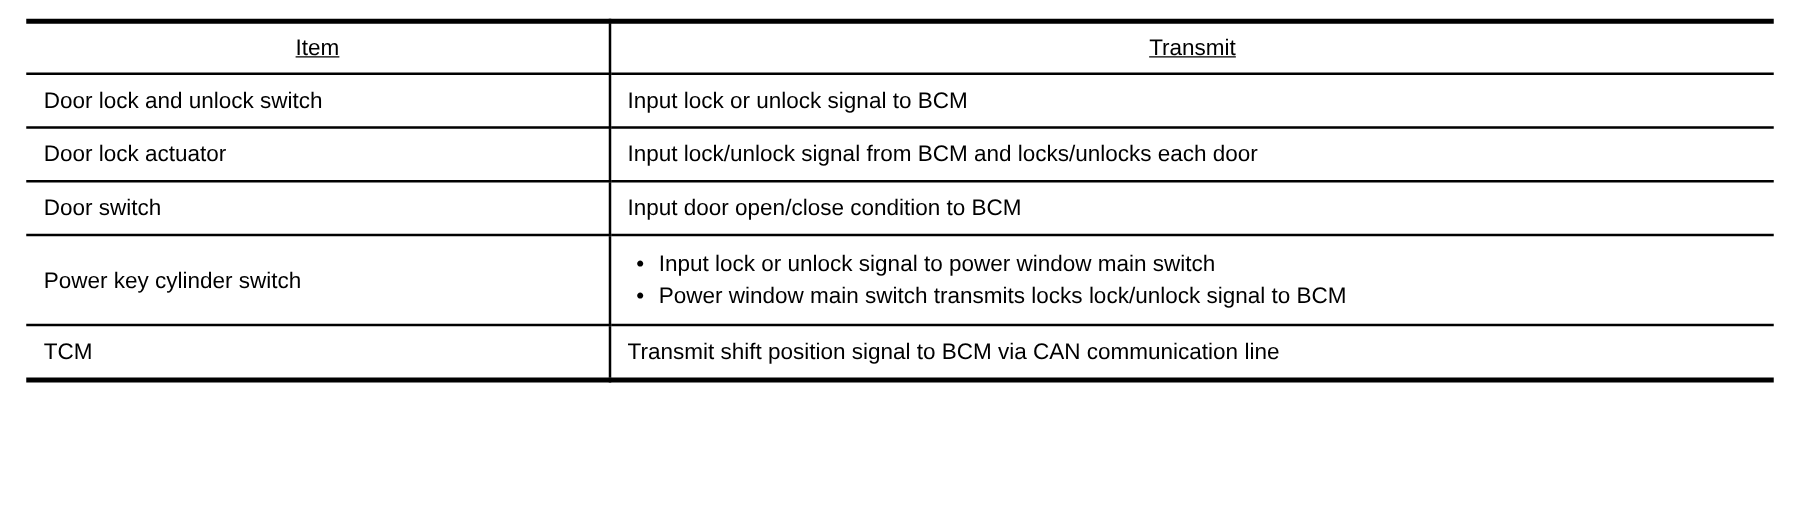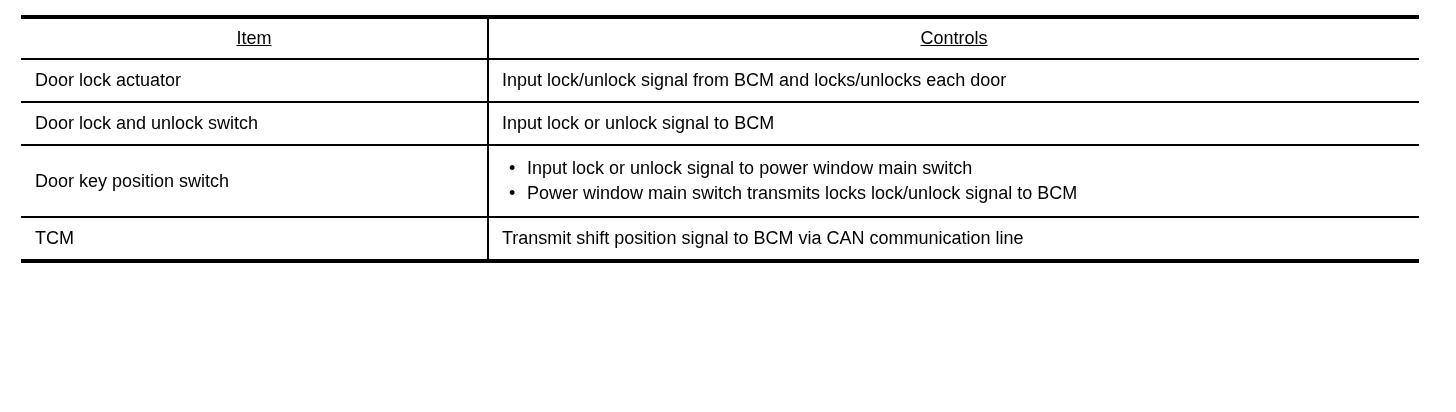--- a/index.html
+++ b/index.html
@@ -79,34 +79,38 @@
 
 <div class="table-wrap">
   <table class="spec-table">
     <colgroup>
       <col class="col-item">
       <col class="col-function">
     </colgroup>
     <thead>
       <tr>
         <th>Item</th>
-        <th>Controls</th>
+        <th>Transmit</th>
       </tr>
     </thead>
     <tbody>
+      <tr>
+        <td class="cell-item">Door lock and unlock switch</td>
+        <td class="cell-function">Input lock or unlock signal to BCM</td>
+      </tr>
       <tr>
         <td class="cell-item">Door lock actuator</td>
         <td class="cell-function">Input lock/unlock signal from BCM and locks/unlocks each door</td>
       </tr>
       <tr>
-        <td class="cell-item">Door lock and unlock switch</td>
-        <td class="cell-function">Input lock or unlock signal to BCM</td>
+        <td class="cell-item">Door switch</td>
+        <td class="cell-function">Input door open/close condition to BCM</td>
       </tr>
       <tr class="row-tall">
-        <td class="cell-item">Door key position switch</td>
+        <td class="cell-item">Power key cylinder switch</td>
         <td class="cell-function">
           <ul class="bullet-list">
             <li>Input lock or unlock signal to power window main switch</li>
             <li>Power window main switch transmits locks lock/unlock signal to BCM</li>
           </ul>
         </td>
       </tr>
       <tr>
         <td class="cell-item">TCM</td>
         <td class="cell-function">Transmit shift position signal to BCM via CAN communication line</td>

